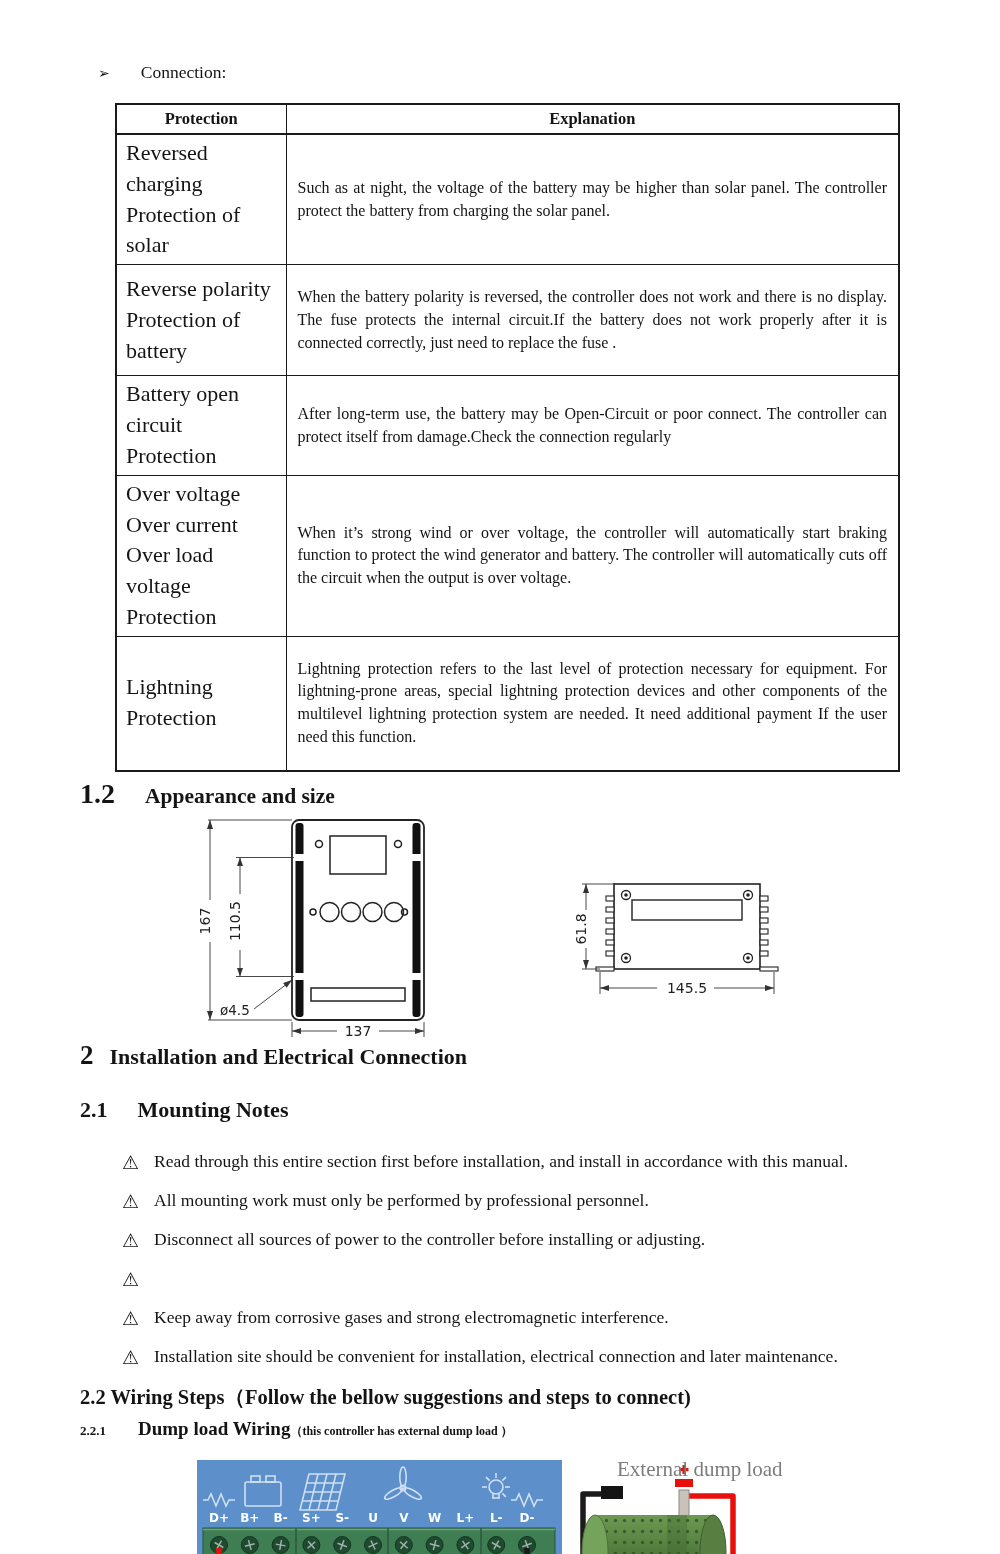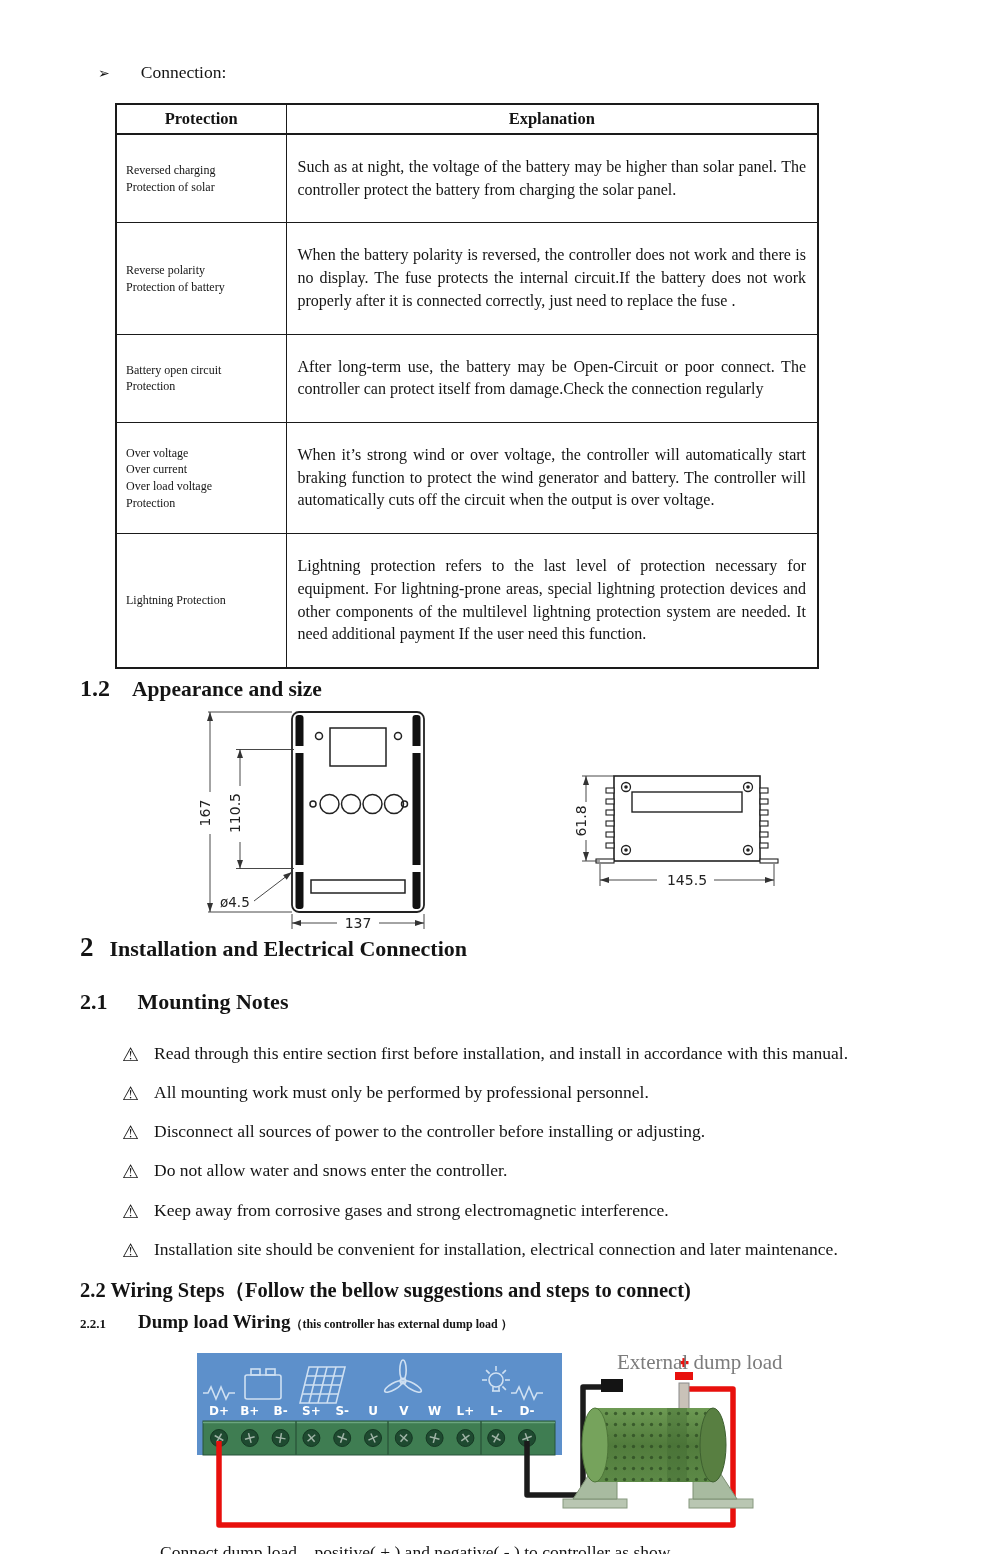--- a/index.html
+++ b/index.html
@@ -9,34 +9,34 @@
     font-family:"Liberation Serif", serif; position:relative; overflow:hidden;
   }
   .page { padding:0 80px; }
 
   
   .bullet-line { margin:62px 0 0 18px; font-size:17.5px; display:flex; align-items:baseline; }
   .bullet-marker { font-size:14px; }
   .bullet-label { margin-left:31px; }
 
   
-  table.protection { border-collapse:collapse; margin:20px 0 0 35px; width:704px;
+  table.protection { border-collapse:collapse; margin:20px 0 0 35px; width:785px;
     border:2px solid #1a1a1a; table-layout:fixed; }
   table.protection th, table.protection td { border:1px solid #1a1a1a; vertical-align:middle; }
   table.protection thead th { font-size:16.5px; font-weight:bold; padding:4px 6px; text-align:center;
     border-bottom:2px solid #1a1a1a; }
   th.col-name, td.cell-name { width:170px; }
-  td.cell-name { font-size:12px; padding:3px 9px; white-space:pre-line; line-height:1.4; }
+  td.cell-name { font-size:22px; padding:3px 9px; white-space:pre-line; line-height:1.4; }
   td.cell-expl { font-size:16px; padding:21px 11px; text-align:justify; line-height:1.42; }
   tr.r1{height:53px} tr.r2{height:76px} tr.r3{height:58px} tr.r4{height:88px} tr.r5{height:94px}
 
   
   .h-appearance { margin:6px 0 0 0; }
-  .h-appearance .num { font-size:24px; font-weight:bold; }
-  .h-appearance .title { font-size:21.5px; font-weight:bold; margin-left:22px; }
+  .h-appearance .num { font-size:28px; font-weight:bold; }
+  .h-appearance .title { font-size:21.5px; font-weight:bold; margin-left:30px; }
 
   .drawings { position:relative; height:230px; }
   .front-svg { position:absolute; left:112px; top:2px; }
   .side-svg  { position:absolute; left:462px; top:64px; }
 
   .h-install { }
   .h-install .num { font-size:27px; font-weight:bold; }
   .h-install .title { font-size:22px; font-weight:bold; margin-left:16px; }
 
   .h-mounting { margin-top:26px; }
@@ -237,21 +237,20 @@
     <li>
         <span class="warning-icon">⚠</span>
         <span>All mounting work must only be performed by professional personnel.</span>
       </li>
     <li>
         <span class="warning-icon">⚠</span>
         <span>Disconnect all sources of power to the controller before installing or adjusting.</span>
       </li>
     <li>
         <span class="warning-icon">⚠</span>
-        <span>Do not allow water and snows enter the controller.</span>
       </li>
     <li>
         <span class="warning-icon">⚠</span>
         <span>Keep away from corrosive gases and strong electromagnetic interference.</span>
       </li>
     <li>
         <span class="warning-icon">⚠</span>
         <span>Installation site should be convenient for installation, electrical connection and later maintenance.</span>
       </li>
   </ul>

